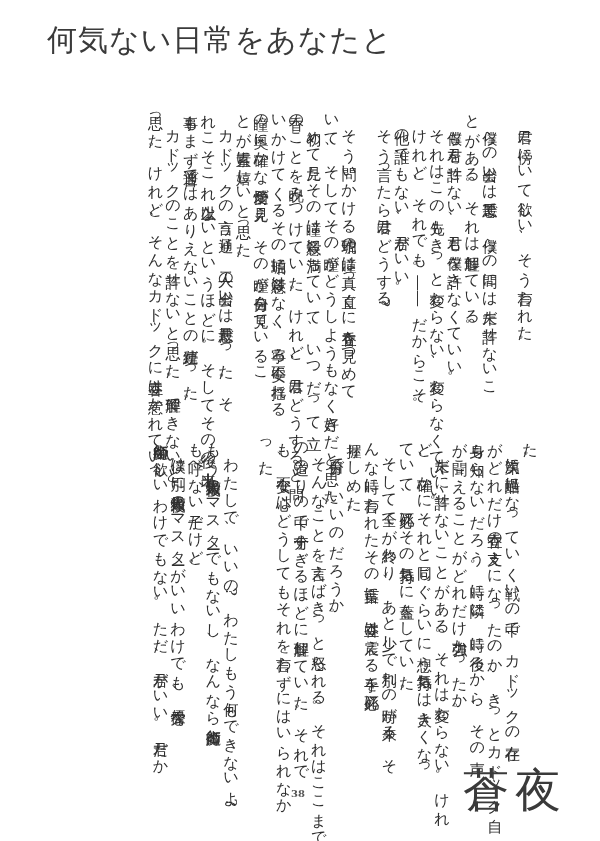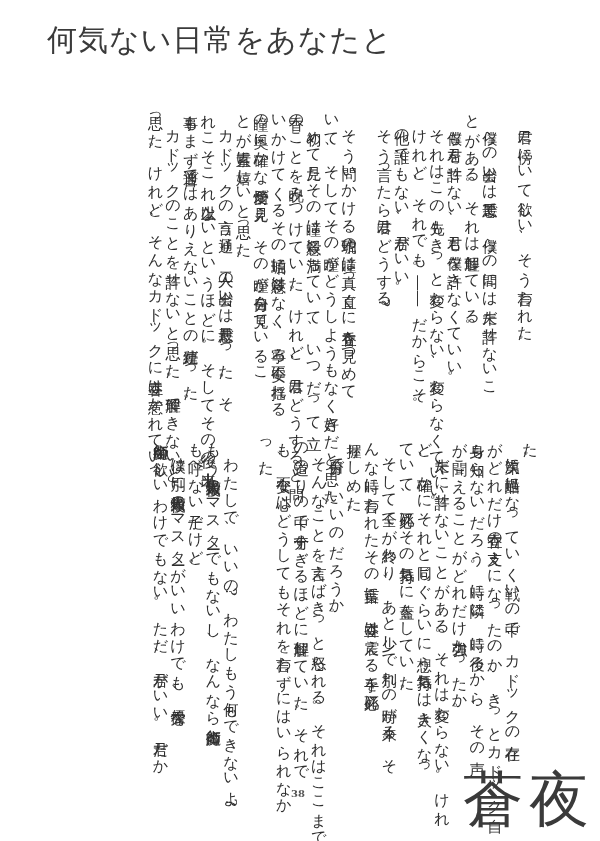--- a/index.html
+++ b/index.html
@@ -4,21 +4,21 @@
 <style>
   html, body { margin:0; padding:0; background:#ffffff; }
   body { width:600px; height:841px; position:relative; overflow:hidden; font-family:"DejaVu Serif", serif; color:#2b2b2b; }
   .title { position:absolute; left:15px; top:20px; font-family:Liberation Sans, sans-serif; font-size:30px; letter-spacing:1px; color:#3a3a3a; white-space:nowrap;margin-left:32px; }
   .block { position:absolute; writing-mode:vertical-rl; -webkit-writing-mode:vertical-rl; font-size:15.2px; line-height:17.6px; letter-spacing:0.5px; color:#2e2e2e; white-space:pre; }
   .block-top { right:67px; top:104px; height:305px; }
   .block-bottom { right:62px; top:432px; height:310px; }
   .col { display:block; }
   .col.indent { padding-top:15px; }
   .page-number { position:absolute; left:291px; top:788px; font-size:10px; color:#555;font-weight:bold; }
-  .signature { position:absolute; left:463px; top:760px; font-family:"DejaVu Sans", sans-serif; font-size:60px; letter-spacing:6px; color:#3a3a3a; }
+  .signature { position:absolute; left:463px; top:760px; font-family:"DejaVu Sans", sans-serif; font-size:46px; letter-spacing:6px; color:#3a3a3a; }
 </style>
 </head>
 <body>
 
 <div class="title">何気ない日常をあなたと</div>
 
 <div class="block block-top" id="block-top"><span class="col indent">君に傍にいて欲しい、そう言われた。</span><span class="col">　</span><span class="col indent">僕らの出会いは最悪で、僕らの間には未だ許せないこ</span><span class="col">とがある。それは理解している。</span><span class="col indent">僕も君を許せない、君も僕を許さなくていい。</span><span class="col indent">それはこの先もきっと変わらない、変わらなくていい。</span><span class="col indent">けれど、それでも。――だからこそ。</span><span class="col indent">他の誰でもない、君がいい。</span><span class="col indent">そう言ったら君はどうする?</span><span class="col">　</span><span class="col indent">そう問いかける琥珀の瞳は真っ直ぐに立香を見つめて</span><span class="col">いて、そしてその瞳がどうしようもなく好きだと思った。</span><span class="col indent">初めて見たその瞳は殺意に満ちていて、いつだって立</span><span class="col">香のことを睨みつけていた。けれど、君はどうすると問</span><span class="col">いかけてくるその琥珀に殺意はなく、寧ろ不安に揺れる</span><span class="col">瞳の奥に確かな愛情が見え、その瞳が自分を見ているこ</span><span class="col">とが素直に嬉しいと思った。</span><span class="col indent">カドックの言う通り、二人の出会いは最悪だった。そ</span><span class="col">れこそこれ以上ないというほどに。そしてその後の出来</span><span class="col">事もまず普通ではありえないことの連続だった。</span><span class="col indent">カドックのことを許せないと思った。理解できないと</span><span class="col">思った。けれど、そんなカドックに立香は惹かれていっ</span></div>
 <div class="block block-bottom" id="block-bottom"><span class="col">た。</span><span class="col indent">次第に過酷になっていく戦いの中で、カドックの存在</span><span class="col">がどれだけ立香の支えになったのか、きっとカドック自</span><span class="col">身も知らないだろう。時に隣に、時に後ろから、その声</span><span class="col">が聞こえることがどれだけ力強かったか。</span><span class="col indent">未だに許せないことがある。それは変わらない。けれ</span><span class="col">ど、確かにそれと同じぐらいに想う気持ちは大きくなっ</span><span class="col">ていて、必死にその気持ちに蓋をしていた。</span><span class="col indent">そして全てが終わり、あと少しで別れの時が来る。そ</span><span class="col">んな時に言われたその言葉に、立香は震える手を必死に</span><span class="col">握りしめた。</span><span class="col indent">自分で、いいのだろうか。</span><span class="col indent">そんなことを言えばきっと怒られる。それはここまで</span><span class="col">の道のりの中で十分すぎるほどに理解していた。それで</span><span class="col">も、不安な心はどうしてもそれを言わずにはいられなか</span><span class="col">った。</span><span class="col">　</span><span class="col indent">わたしで、いいの? わたしもう何もできないよ?</span><span class="col">もう人類最後のマスターでもないし、なんなら魔術師と</span><span class="col">も呼べない子だけど。</span><span class="col indent">僕は別に人類最後のマスターがいいわけでも、優秀な</span><span class="col">魔術師が欲しいわけでもない。ただ、君がいい。君だか</span></div>
 
 <div class="page-number">38</div>

